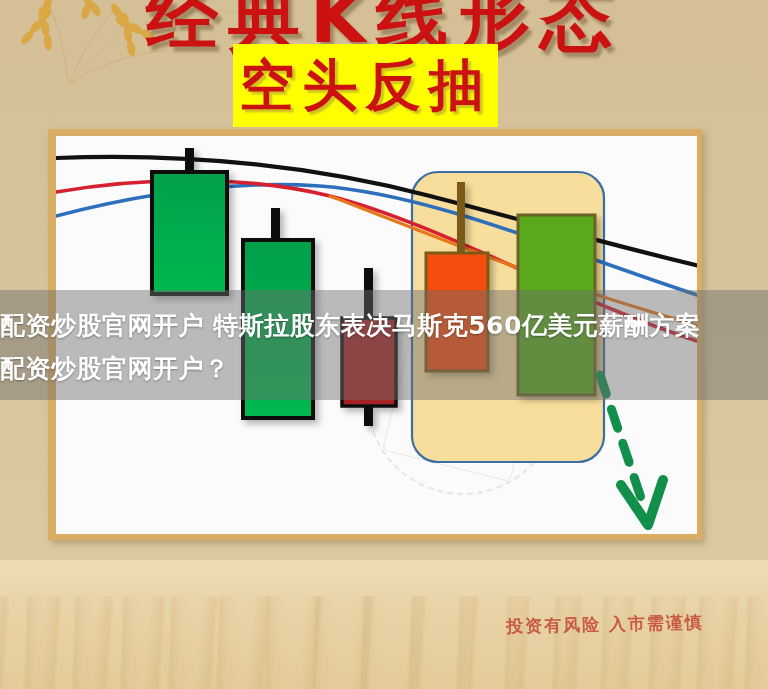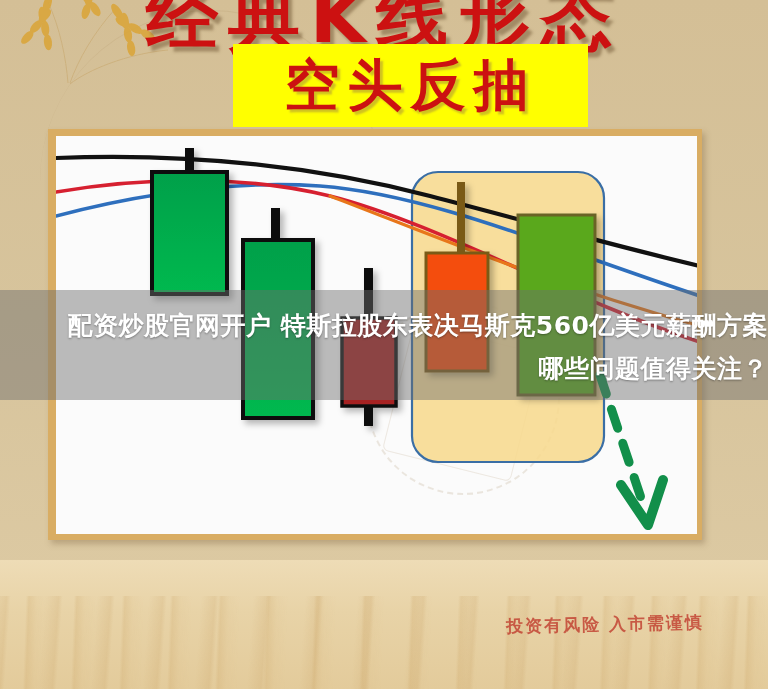--- a/index.html
+++ b/index.html
@@ -53,21 +53,21 @@
   
   .main-title{
     position:absolute;left:0;top:-30px;width:768px;text-align:center;
     font-size:72px;font-weight:bold;color:#cc1111;
     font-family:"DejaVu Sans","Liberation Sans",sans-serif;
     letter-spacing:10px;
     text-shadow:4px 5px 3px rgba(120,95,60,.55);
     white-space:nowrap;
   }
   .yellow-banner{
-    position:absolute;left:233px;top:44px;width:355px;height:83px;
+    position:absolute;left:233px;top:44px;width:265px;height:83px;
     background:#ffff00;display:flex;align-items:center;justify-content:center;
   }
   .yellow-banner span{
     font-size:55px;font-weight:bold;color:#cc1111;letter-spacing:8px;
     font-family:"DejaVu Sans","Liberation Sans",sans-serif;
     text-shadow:3px 3px 2px rgba(150,120,70,.45);
   }
 
   
   .panel-frame{
@@ -91,21 +91,21 @@
   }
   svg.chart{position:absolute;left:0;top:0;width:768px;height:689px;}
 
   
   .overlay-band{
     position:absolute;left:0;top:290px;width:768px;height:110px;
     background:rgba(110,110,110,.46);
   }
   .overlay-text{
     position:absolute;left:0;top:294px;width:768px;height:106px;
-    display:flex;flex-direction:column;align-items:flex-end;justify-content:center;
+    display:flex;flex-direction:column;align-items:flex-start;justify-content:center;
     color:#ffffff;font-weight:bold;font-size:25px;line-height:43px;
     font-family:"DejaVu Sans","Liberation Sans",sans-serif;
     text-shadow:0 1px 2px rgba(0,0,0,.35);
     letter-spacing:.5px;
   }
   .overlay-text div{white-space:nowrap;}
 
   
   .slogan{
     position:absolute;left:0;top:536px;width:768px;text-align:center;
@@ -231,18 +231,18 @@
       <g>
         <path d="M600 375 L 645 510" fill="none" stroke="#128f4a" stroke-width="9" stroke-linecap="round" stroke-dasharray="20 16"></path>
         <path d="M621 485 L 648 525 L 663 480" fill="none" stroke="#128f4a" stroke-width="10" stroke-linecap="round" stroke-linejoin="round"></path>
       </g>
     </g>
   </svg>
 
   <div class="overlay-band"></div>
   <div class="overlay-text">
     <div>配资炒股官网开户 特斯拉股东表决马斯克560亿美元薪酬方案</div>
-    <div>哪些问题值得关注？</div>
+    <div>配资炒股官网开户？</div>
   </div>
 
   <div class="disclaimer">投资有风险  入市需谨慎</div>
 
 </div>
 
 </body></html>

